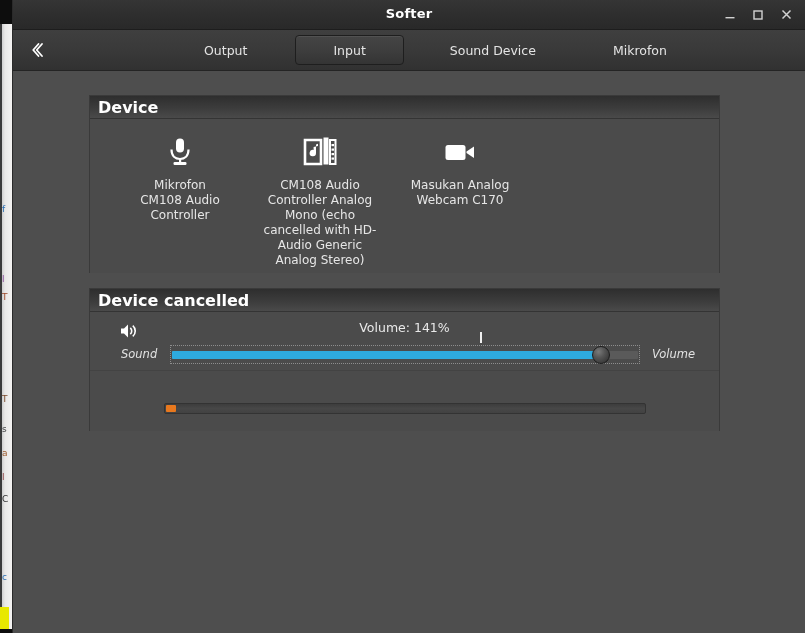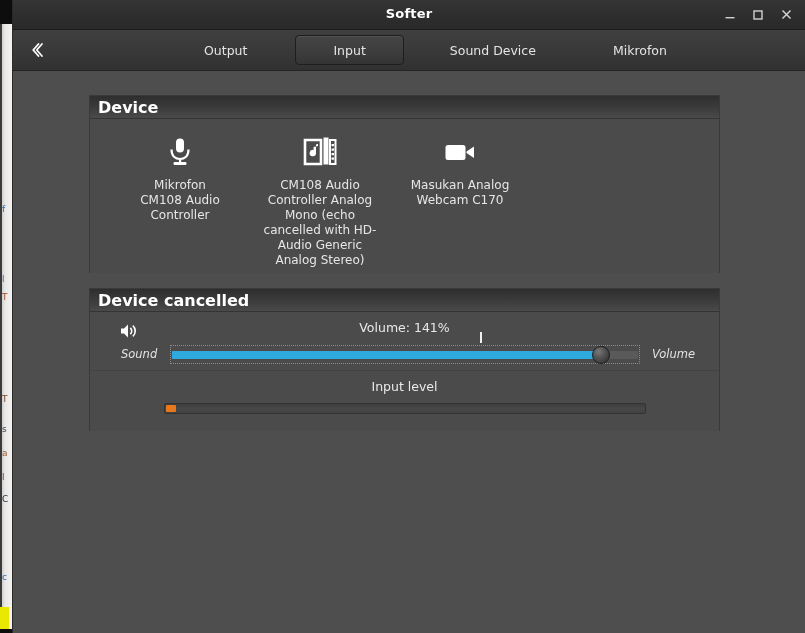--- a/index.html
+++ b/index.html
@@ -452,21 +452,20 @@
             <div class="slider-wrap">
               <div class="slider-tick" id="vol-tick" style="left: 310px;"></div>
               <div class="slider-focus"></div>
               <div class="slider-track"></div>
               <div class="slider-fill" id="vol-fill" style="width: 429px;"></div>
               <div class="slider-knob" id="vol-knob" style="left: 422px;"></div>
             </div>
           </div>
 
           <div class="lvl-row">
-            <div class="lvl-text">Input level</div>
             <div class="lvl-bar">
               <div class="lvl-seg" id="lvl-seg" style="width: 10px;"></div>
             </div>
           </div>
 
         </div>
       </div>
 
     </div>
   </div>

